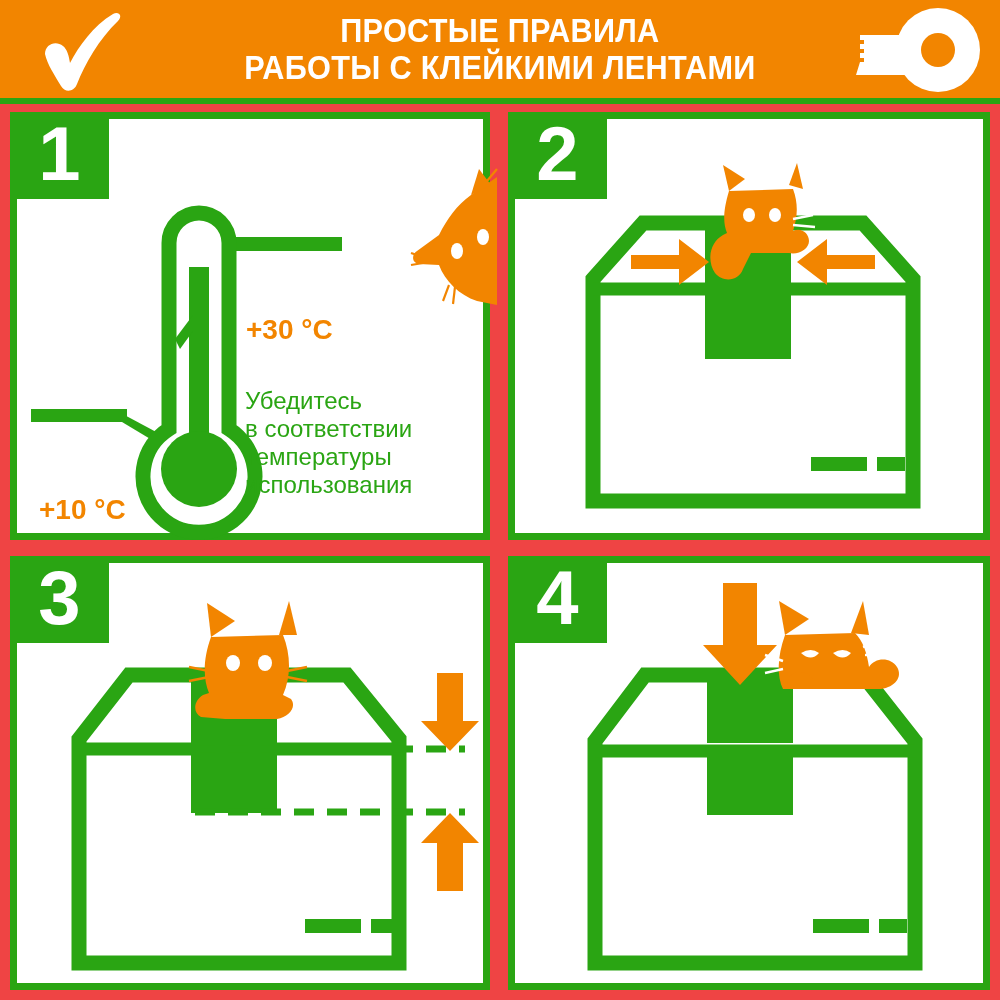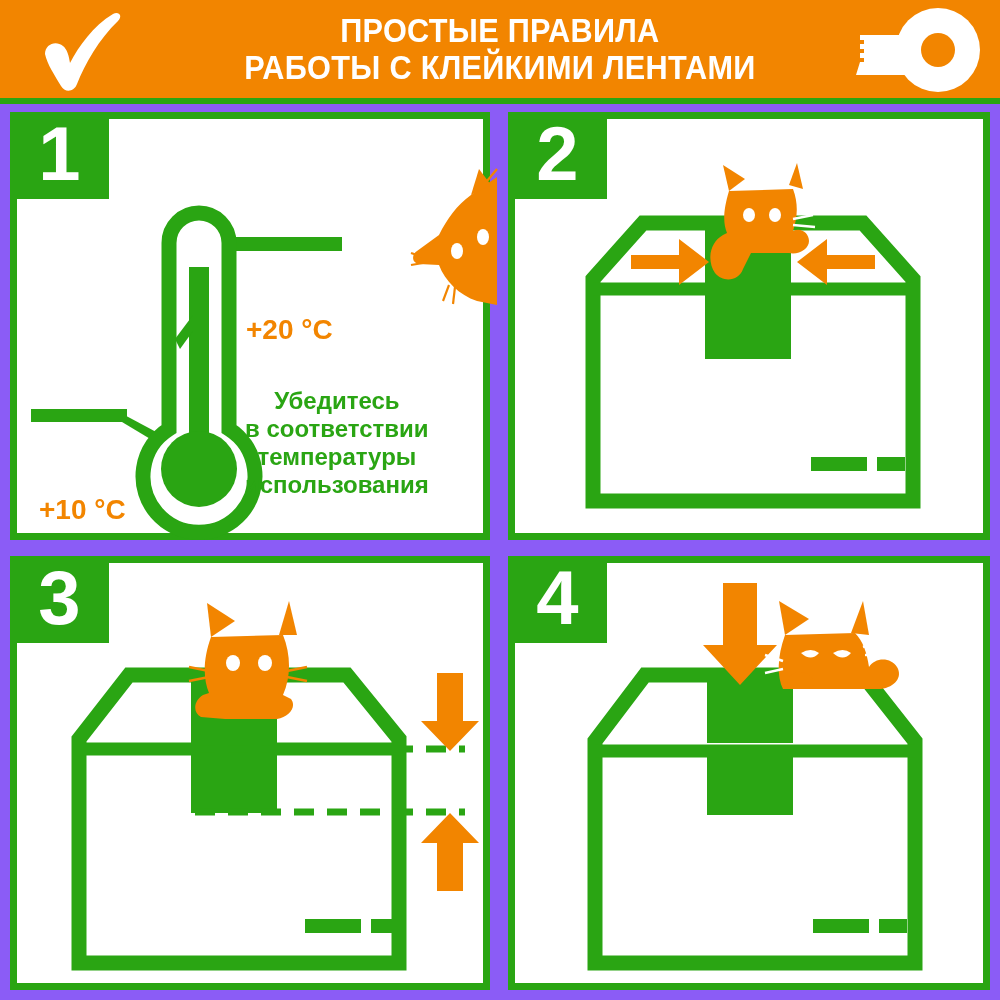--- a/index.html
+++ b/index.html
@@ -5,21 +5,21 @@
   * { box-sizing: border-box; margin: 0; padding: 0; }
   html, body {
     width: 1000px; height: 1000px;
     background: #ffffff;
     font-family: "Liberation Sans", sans-serif;
     overflow: hidden;
   }
   #poster {
     position: relative;
     width: 1000px; height: 1000px;
-    background: #8b5cf6;
+    background: #ef4444;
   }
 
   
   #header {
     position: absolute; left: 0; top: 0;
     width: 1000px; height: 98px;
     background: #f28500;
     display: flex; align-items: center; justify-content: center;
   }
   #header-underline {
@@ -67,26 +67,25 @@
     font-weight: bold;
     line-height: 84px;
     text-align: center;
     z-index: 8;
   }
 
   
   .green-text {
     position: absolute;
     color: #2aa513;
-    font-weight: bold;
+    font-weight: normal;
     font-size: 24px;
     line-height: 28px;
     white-space: pre-line;
     z-index: 6;
-    text-align: center;
   }
   .orange-temp {
     position: absolute;
     color: #f28500;
     font-weight: bold;
     font-size: 28px;
     line-height: 30px;
     z-index: 6;
     white-space: nowrap;
   }
@@ -154,21 +153,21 @@
       <ellipse cx="74" cy="78" rx="6" ry="8" fill="#ffffff"></ellipse>
       <g stroke="#f28500" stroke-width="2.2" fill="none">
         <line x1="14" y1="98" x2="2" y2="94"></line>
         <line x1="14" y1="104" x2="2" y2="106"></line>
         <line x1="40" y1="126" x2="34" y2="142"></line>
         <line x1="46" y1="128" x2="44" y2="145"></line>
         <line x1="78" y1="22" x2="88" y2="10"></line>
       </g>
     </svg>
 
-    <div class="orange-temp" id="p1-temp-high">+20 °C</div>
+    <div class="orange-temp" id="p1-temp-high">+30 °C</div>
     <div class="orange-temp" id="p1-temp-low">+10 °C</div>
     <div class="green-text" id="p1-text">Убедитесь
 в соответствии
 температуры
 использования</div>
   </div>
 
   <div class="panel" id="panel-2">
     <div class="step-badge">2</div>
 

